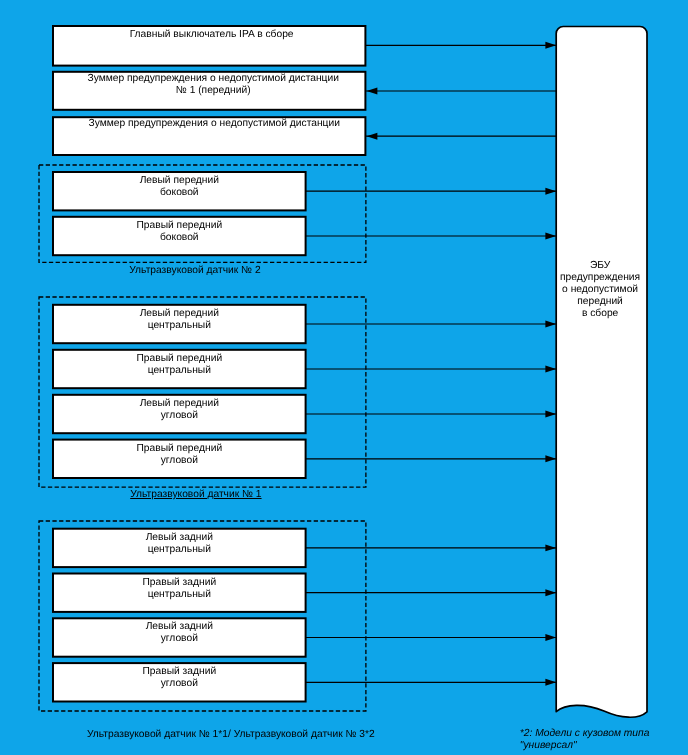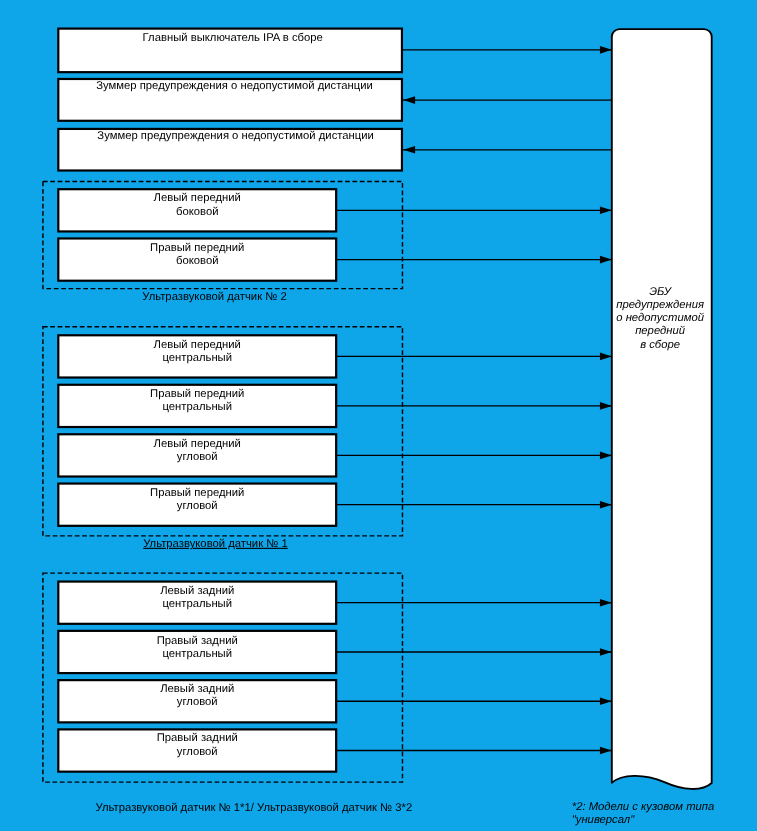--- a/index.html
+++ b/index.html
@@ -14,39 +14,40 @@
   .boxtext{position:absolute;left:0;right:0;text-align:center;
             font-size:10.25px;line-height:11.9px;}
   .dashgrp{position:absolute;box-sizing:border-box;background:transparent;}
   .dashgrp svg{position:absolute;left:0;top:0;overflow:visible;}
   .grplabel{position:absolute;text-align:left;font-size:10.25px;line-height:11.9px;white-space:nowrap;}
   .fnote{position:absolute;font-size:10.25px;line-height:11.9px;white-space:nowrap;}
   svg.wires{position:absolute;left:0;top:0;width:688px;height:755px;overflow:visible;}
   svg.wires line{stroke:#000000;stroke-width:1.2;}
   svg.wires polygon{fill:#000000;}
   svg.ecusvg{position:absolute;left:0;top:0;width:688px;height:755px;overflow:visible;}
-  .ecutext{position:absolute;text-align:center;font-size:10.25px;line-height:12.2px;font-style:italic;}
+  .ecutext{position:absolute;text-align:center;font-size:10.25px;line-height:12.2px;}
 </style>
 </head>
 <body>
 
 <div class="stage">
 
   <svg class="ecusvg" viewBox="0 0 688 755">
     <path d="M 556.2 711.6 L 556.2 33.5 A 7.0 7.0 0 0 1 563.2 26.5 L 640.0 26.5 A 7.0 7.0 0 0 1 647.0 33.5 L 647.0 711.8 C 638.0 719.8 621.0 718.5 604.0 711.0 C 585.0 703.0 565.2 703.8 556.2 711.6 Z" fill="#ffffff" stroke="#000000" stroke-width="1.7" stroke-linejoin="round"></path>
   </svg>
 
   <div class="box" style="left:53.0px;top:26.0px;width:312.4px;height:39.6px;">
     <div class="boxtext" style="top:3.3px;left:2.4px;right:-2.4px;">
       <div>Главный выключатель IPA в сборе</div>
     </div>
   </div>
   <div class="box" style="left:53.0px;top:71.8px;width:312.4px;height:38.0px;">
     <div class="boxtext" style="top:1.5px;left:4.0px;right:-4.0px;">
       <div>Зуммер предупреждения о недопустимой дистанции</div>
+      <div>№ 1 (передний)</div>
     </div>
   </div>
   <div class="box" style="left:53.0px;top:117.2px;width:312.4px;height:37.8px;">
     <div class="boxtext" style="top:0.6px;left:5.0px;right:-5.0px;">
       <div>Зуммер предупреждения о недопустимой дистанции</div>
     </div>
   </div>
   <div class="dashgrp" style="left:38.6px;top:164.8px;width:326.9px;height:97.4px;">
     <svg width="330.9" height="101.4" viewBox="-2 -2 330.9 101.4" style="left:-2px;top:-2px;">
         <rect x="0" y="0" width="326.9" height="97.4" fill="none" stroke="#000000" stroke-width="1.3" stroke-dasharray="4.3 2.4"></rect>

